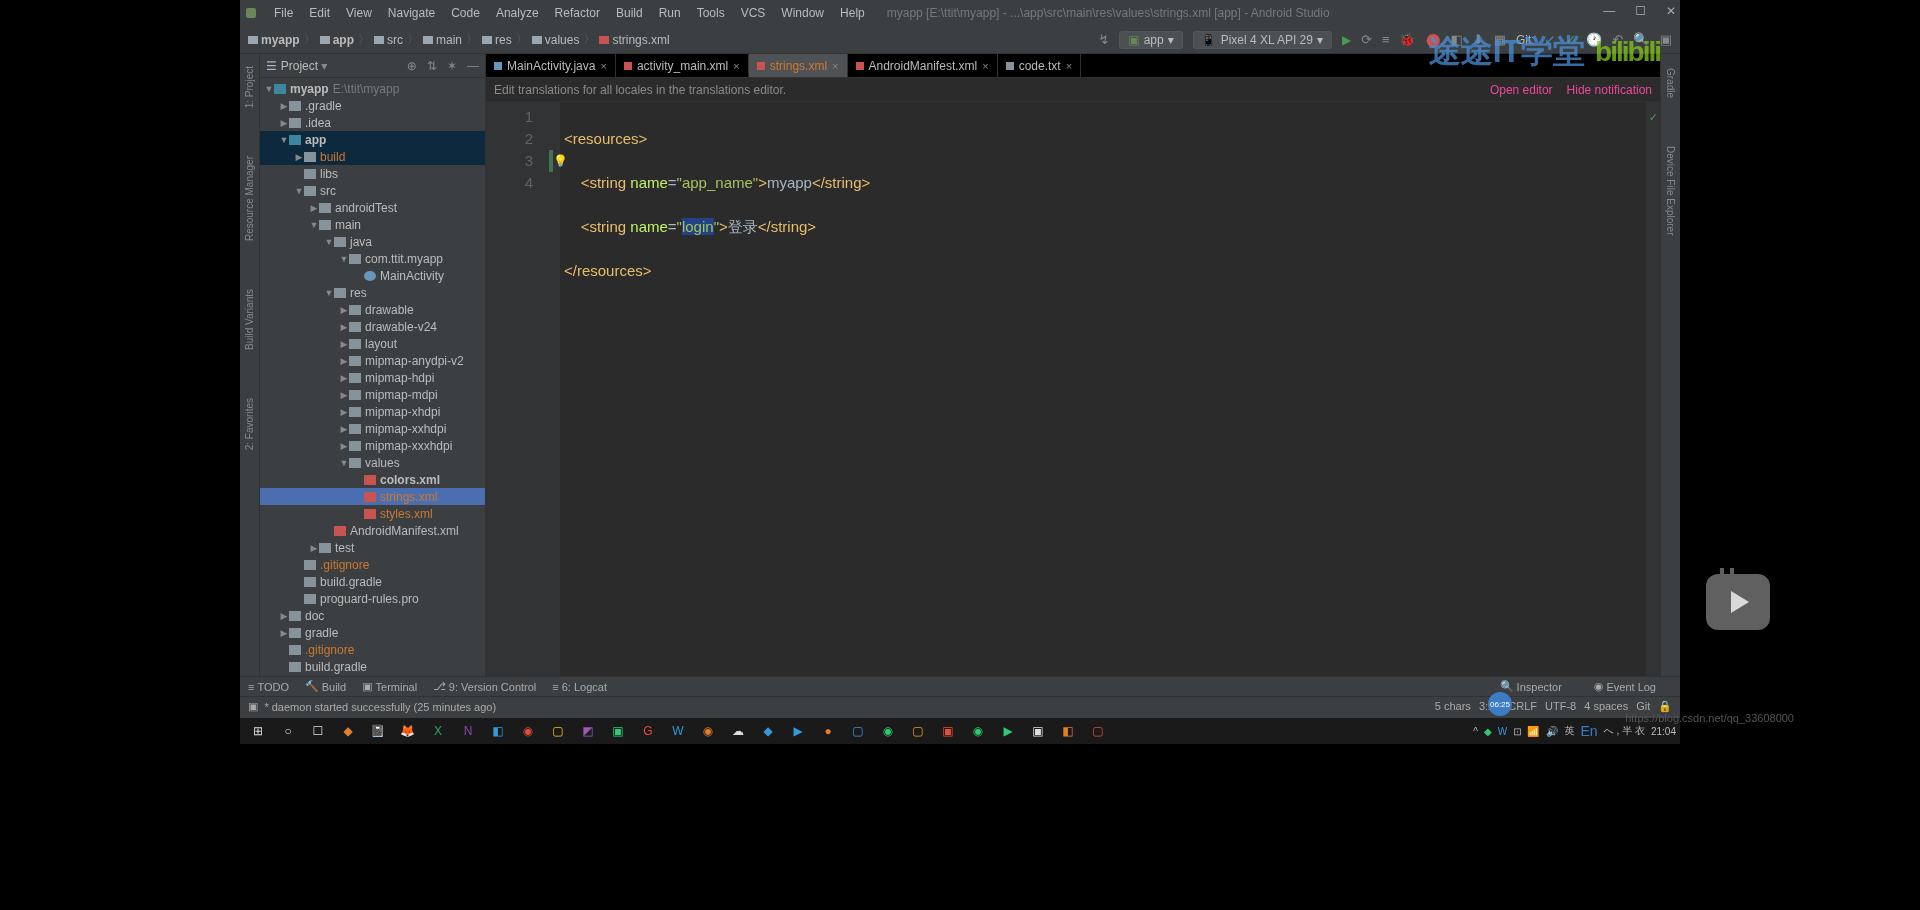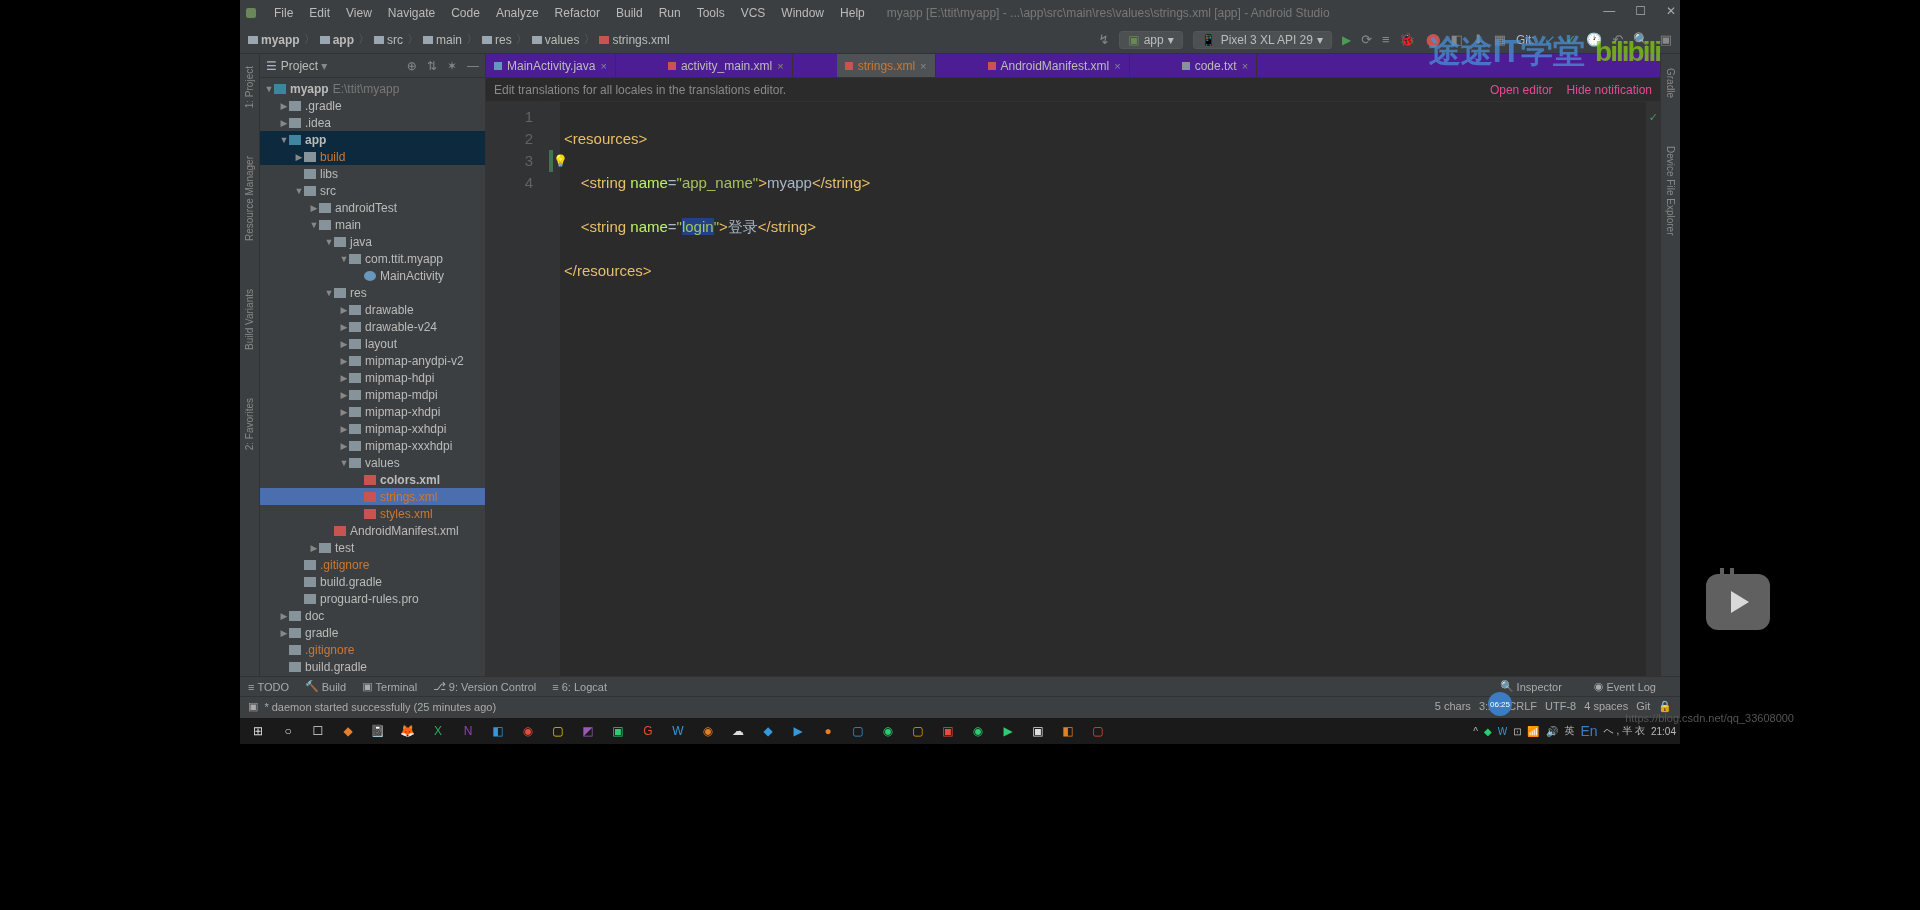--- a/index.html
+++ b/index.html
@@ -51,21 +51,21 @@
 .ico-file-xml { background: #c75450; }
 .ico-file-java { background: #6897bb; border-radius: 50%; }
 .ico-file-txt { background: #87939a; }
 .tree-label { color: #bbbbbb; white-space: nowrap; }
 .tree-label.bold { font-weight: bold; }
 .tree-label.orange { color: #cc7832; }
 .tree-label.muted { color: #787878; }
 
 
 .editor-area { flex: 1; display: flex; flex-direction: column; background: #2b2b2b; }
-.editor-tabs { display: flex; height: 24px; background: #4c1d95; border-bottom: 1px solid #323232; gap: 44px; }
+.editor-tabs { display: flex; height: 24px; background: #000000; border-bottom: 1px solid #323232; }
 .etab { display: flex; align-items: center; padding: 0 8px; border-right: 1px solid #323232; color: #bbbbbb; font-size: 12px; gap: 5px; }
 .etab.active { background: #4e5254; }
 .etab .dot { width: 8px; height: 8px; }
 .etab .close { color: #888; font-size: 11px; }
 
 .notif-bar { display: flex; align-items: center; height: 24px; padding: 0 8px; background: #2b2b2b; border-bottom: 1px solid #323232; font-size: 12px; }
 .notif-bar .msg { color: #8a8a8a; }
 .notif-bar .links { margin-left: auto; display: flex; gap: 14px; }
 .notif-bar .links span { color: #ec4899; cursor: pointer; }
 
@@ -185,21 +185,21 @@
             </span>
             <span class="sep">〉</span>
       <span class="bc">
               <span class="folder-ico" style="background:#c75450"></span>
               <span>strings.xml</span>
             </span>
     </div>
     <div class="toolbar-right">
       <span class="toolbar-icon">↯</span>
       <span class="config-sel"><span style="color:#6a8759">▣</span><span>app</span> ▾</span>
-      <span class="config-sel"><span>📱</span><span>Pixel 3 XL API 29</span> ▾</span>
+      <span class="config-sel"><span>📱</span><span>Pixel 4 XL API 29</span> ▾</span>
       <span class="run-ico">▶</span>
       <span class="toolbar-icon">⟳</span>
       <span class="toolbar-icon">≡</span>
       <span class="toolbar-icon" style="color:#499c54">🐞</span>
       <span class="toolbar-icon" style="color:#c75450">⬤</span>
       <span class="toolbar-icon">◧</span>
       <span class="toolbar-icon">⬇</span>
       <span class="toolbar-icon">▦</span>
       <span style="color:#bbb">Git:</span>
       <span class="toolbar-icon" style="color:#3592c4">↙</span>

